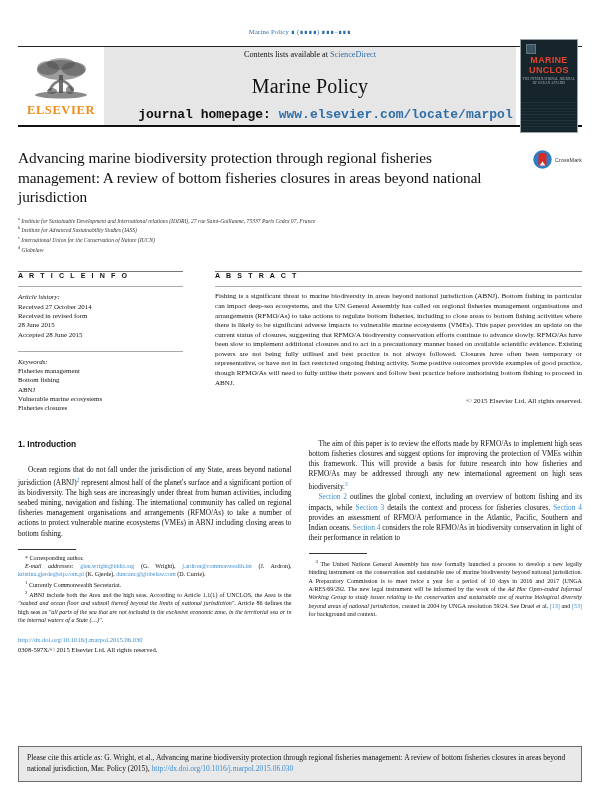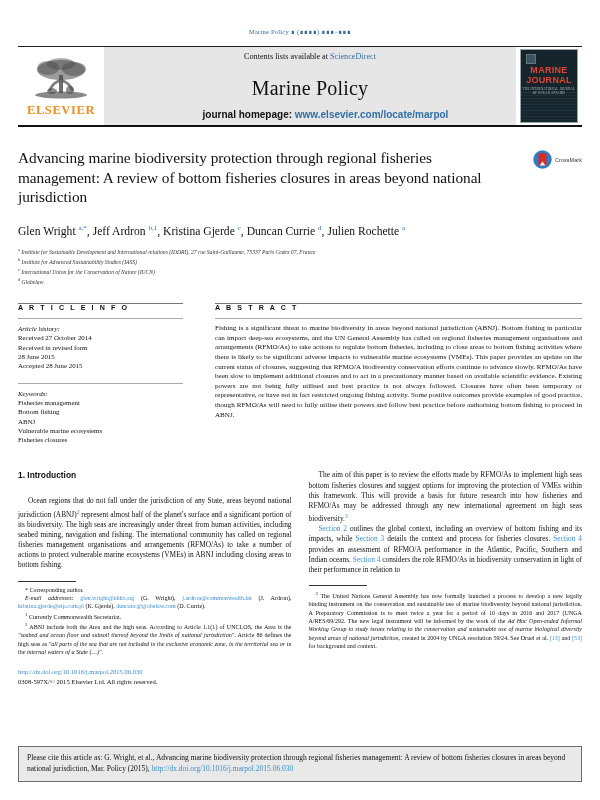--- a/index.html
+++ b/index.html
@@ -76,37 +76,37 @@
     margin-bottom: 16px;
   }
   .contents-line .sd { color: #2f6fa8; }
   .journal-name {
     font-size: 20px;
     color: #111;
     letter-spacing: .2px;
     margin-bottom: 9px;
   }
   .homepage-line {
-    font-family: Liberation Sans, sans-serif;
-    font-size: 10px;
+    font-family: Liberation Mono, monospace;
+    font-size: 13px;
     font-weight: bold;
     color: #111;
     padding-left: 31px;
   }
   .homepage-line .url { color: #2f6fa8; font-weight: bold; }
   .cover-cell {
     width: 66px;
     flex: 0 0 66px;
     display: flex;
     align-items: center;
     justify-content: center;
   }
   .cover {
     width: 58px;
-    height: 74px;
+    height: 94px;
     background: #16242c;
     border: 1px solid #9aa4a8;
     position: relative;
     overflow: hidden;
     box-sizing: border-box;
   }
   .cover .sq {
     position: absolute; top: 4px; left: 5px;
     width: 8px; height: 8px;
     background: #3c545f;
@@ -351,21 +351,21 @@
         <span class="url">www.elsevier.com/locate/marpol</span>
       </div>
     </div>
 
     <div class="cover-cell">
       <div class="cover">
         <div class="waves"></div>
         <div class="sq"></div>
         <div class="ctitle">
           <span>MARINE</span><br>
-          <span>JOURNAL</span>
+          <span>UNCLOS</span>
         </div>
         <div class="csub">THE INTERNATIONAL JOURNAL OF OCEAN AFFAIRS</div>
       </div>
     </div>
   </div>
   <div class="rule-thick"></div>
 
   <div class="titleblock">
     <div class="title-main">
       <h1 class="title">Advancing marine biodiversity protection through regional fisheries management: A review of bottom fisheries closures in areas beyond national jurisdiction</h1>
@@ -375,21 +375,20 @@
         <svg width="19" height="19" viewBox="0 0 19 19">
           <circle cx="9.5" cy="9.5" r="9.2" fill="#2b7fc4"></circle>
           <rect x="5.4" y="3.1" width="8.2" height="12.8" rx="1.6" fill="#d42b2b"></rect>
           <path d="M6.6 15.6 L9.5 11.6 L12.4 15.6 Z" fill="#ffffff"></path>
         </svg>
         <span class="cm-label">CrossMark</span>
       </div>
     </div>
   </div>
 
-  <div class="authors">Glen Wright <sup>a,*</sup>, Jeff Ardron <sup>b,1</sup>, Kristina Gjerde <sup>c</sup>, Duncan Currie <sup>d</sup>, Julien Rochette <sup>a</sup></div>
 
   <div class="affils">
     <div><sup>a</sup> <span>Institute for Sustainable Development and International relations (IDDRI), 27 rue Saint-Guillaume, 75337 Paris Cedex 07, France</span></div>
     <div><sup>b</sup> <span>Institute for Advanced Sustainability Studies (IASS)</span></div>
     <div><sup>c</sup> <span>International Union for the Conservation of Nature (IUCN)</span></div>
     <div><sup>d</sup> <span>Globelaw</span></div>
   </div>
 
   <div class="infoabs">
 
@@ -411,20 +410,21 @@
         <div>ABNJ</div>
         <div>Vulnerable marine ecosystems</div>
         <div>Fisheries closures</div>
       </div>
     </div>
 
     <div class="col-abs">
       <div class="sec-head">A B S T R A C T</div>
       <div class="thin-rule"></div>
       <div class="abs-body">Fishing is a significant threat to marine biodiversity in areas beyond national jurisdiction (ABNJ). Bottom fishing in particular can impact deep-sea ecosystems, and the UN General Assembly has called on regional fisheries management organisations and arrangements (RFMO/As) to take actions to regulate bottom fisheries, including to close areas to bottom fishing activities where there is likely to be significant adverse impacts to vulnerable marine ecosystems (VMEs). This paper provides an update on the current status of closures, suggesting that RFMO/A biodiversity conservation efforts continue to advance slowly. RFMO/As have been slow to implement additional closures and to act in a precautionary manner based on available scientific evidence. Existing powers are not being fully utilised and best practice is not always followed. Closures have often been temporary or representative, or have not in fact restricted ongoing fishing activity. Some positive outcomes provide examples of good practice, though RFMO/As will need to fully utilise their powers and follow best practice before authorising bottom fishing to proceed in ABNJ.</div>
+      <div class="abs-rights">© 2015 Elsevier Ltd. All rights reserved.</div>
     </div>
   </div>
 
   <div class="body2col">
 
     <div class="bcol">
       <h2 class="h2">1.  Introduction</h2>
       <p class="body">
         <span>Ocean regions that do not fall under the jurisdiction of any State, areas beyond national jurisdiction (ABNJ)</span><sup class="ref">2</sup><span> represent almost half of the planet's surface and a significant portion of its biodiversity. The high seas are increasingly under threat from human activities, including seabed mining, navigation and fishing. The international community has called on regional fisheries management organisations and arrangements (RFMO/As) to take a number of actions to protect vulnerable marine ecosystems (VMEs) in ABNJ including closing areas to bottom fishing.</span>
       </p>

